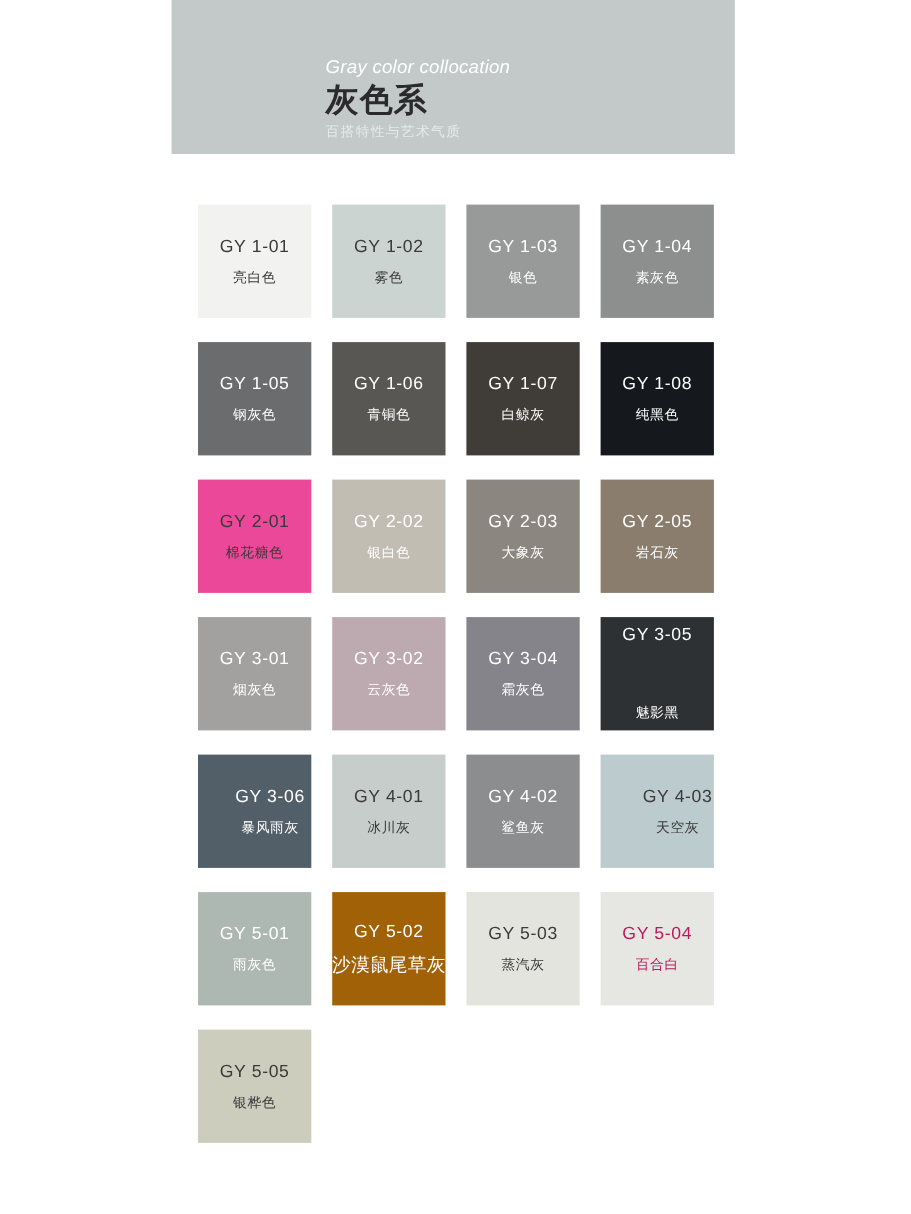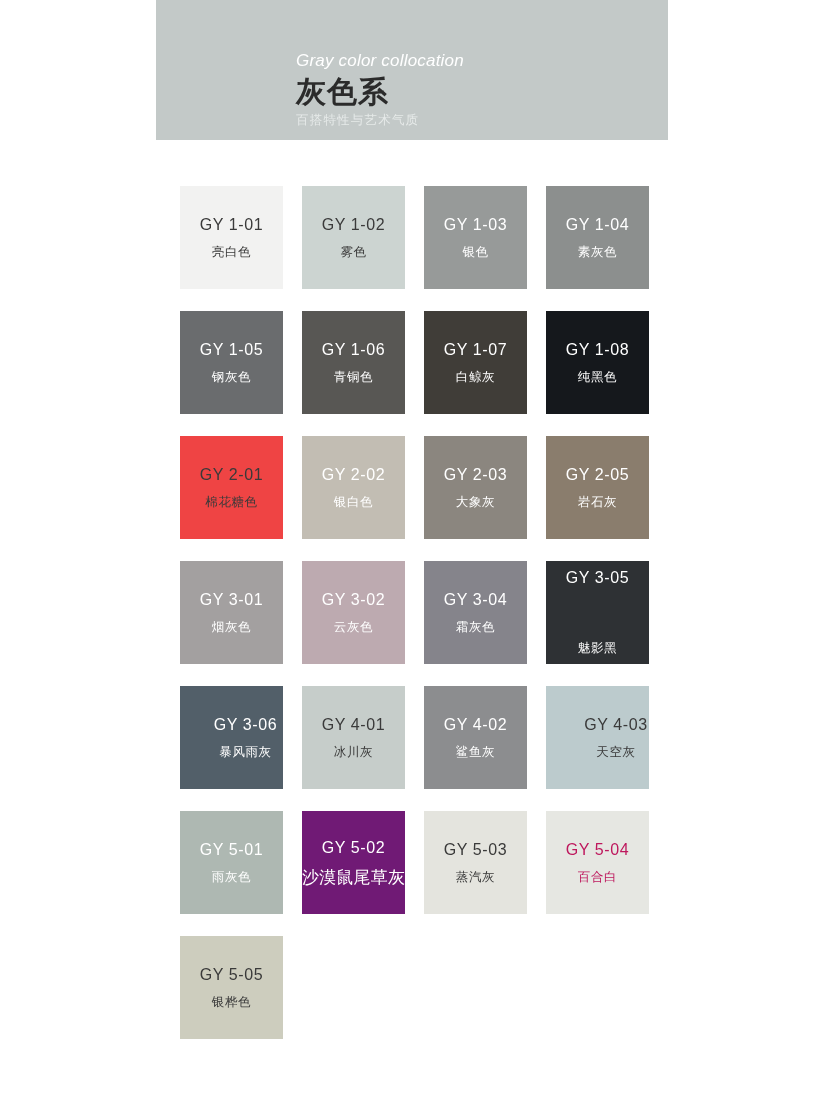--- a/index.html
+++ b/index.html
@@ -142,21 +142,21 @@
         <div class="swatch-name">青铜色</div>
       </div>
       <div class="swatch" style="background: rgb(64, 61, 56); color: rgb(255, 255, 255);">
         <div class="swatch-code">GY 1-07</div>
         <div class="swatch-name">白鲸灰</div>
       </div>
       <div class="swatch" style="background: rgb(21, 24, 28); color: rgb(255, 255, 255);">
         <div class="swatch-code">GY 1-08</div>
         <div class="swatch-name">纯黑色</div>
       </div>
-      <div class="swatch" style="background: #ef4444; color: rgb(58, 58, 58);">
+      <div class="swatch" style="background: #ec4899; color: rgb(58, 58, 58);">
         <div class="swatch-code">GY 2-01</div>
         <div class="swatch-name">棉花糖色</div>
       </div>
       <div class="swatch" style="background: rgb(194, 189, 179); color: rgb(255, 255, 255);">
         <div class="swatch-code">GY 2-02</div>
         <div class="swatch-name">银白色</div>
       </div>
       <div class="swatch" style="background: rgb(139, 134, 127); color: rgb(255, 255, 255);">
         <div class="swatch-code">GY 2-03</div>
         <div class="swatch-name">大象灰</div>
@@ -194,21 +194,21 @@
         <div class="swatch-name">鲨鱼灰</div>
       </div>
       <div class="swatch" style="background: rgb(188, 203, 205); color: rgb(58, 58, 58); padding-left: 37px;">
         <div class="swatch-code">GY 4-03</div>
         <div class="swatch-name">天空灰</div>
       </div>
       <div class="swatch" style="background: rgb(174, 184, 178); color: rgb(255, 255, 255);">
         <div class="swatch-code">GY 5-01</div>
         <div class="swatch-name">雨灰色</div>
       </div>
-      <div class="swatch" style="background: #701a75; color: rgb(255, 255, 255);">
+      <div class="swatch" style="background: #a16207; color: rgb(255, 255, 255);">
         <div class="swatch-code">GY 5-02</div>
         <div class="swatch-name tight">沙漠鼠尾草灰</div>
       </div>
       <div class="swatch" style="background: rgb(228, 228, 222); color: rgb(58, 58, 58);">
         <div class="swatch-code">GY 5-03</div>
         <div class="swatch-name">蒸汽灰</div>
       </div>
       <div class="swatch" style="background: rgb(230, 231, 226); color: #be185d;">
         <div class="swatch-code">GY 5-04</div>
         <div class="swatch-name">百合白</div>

